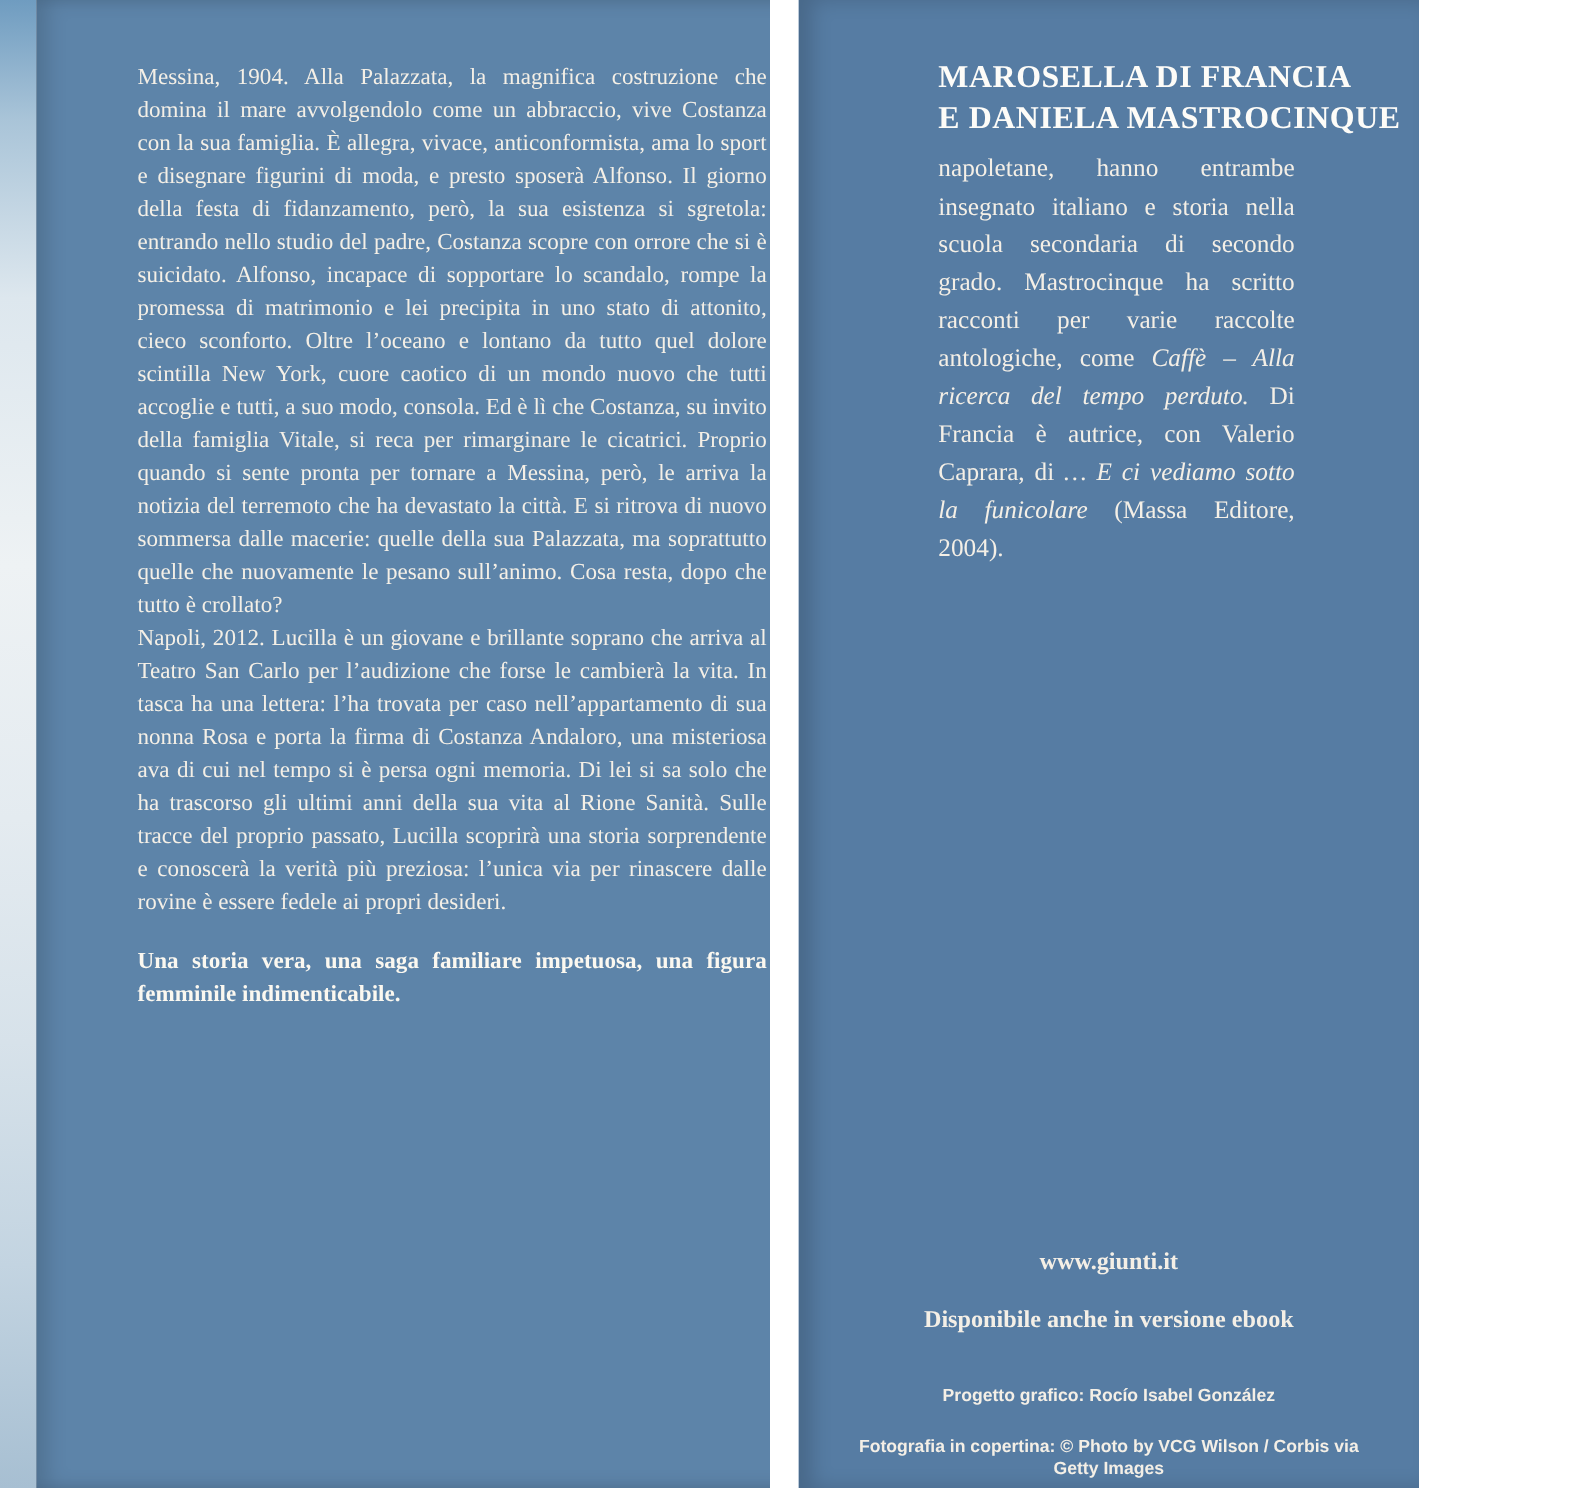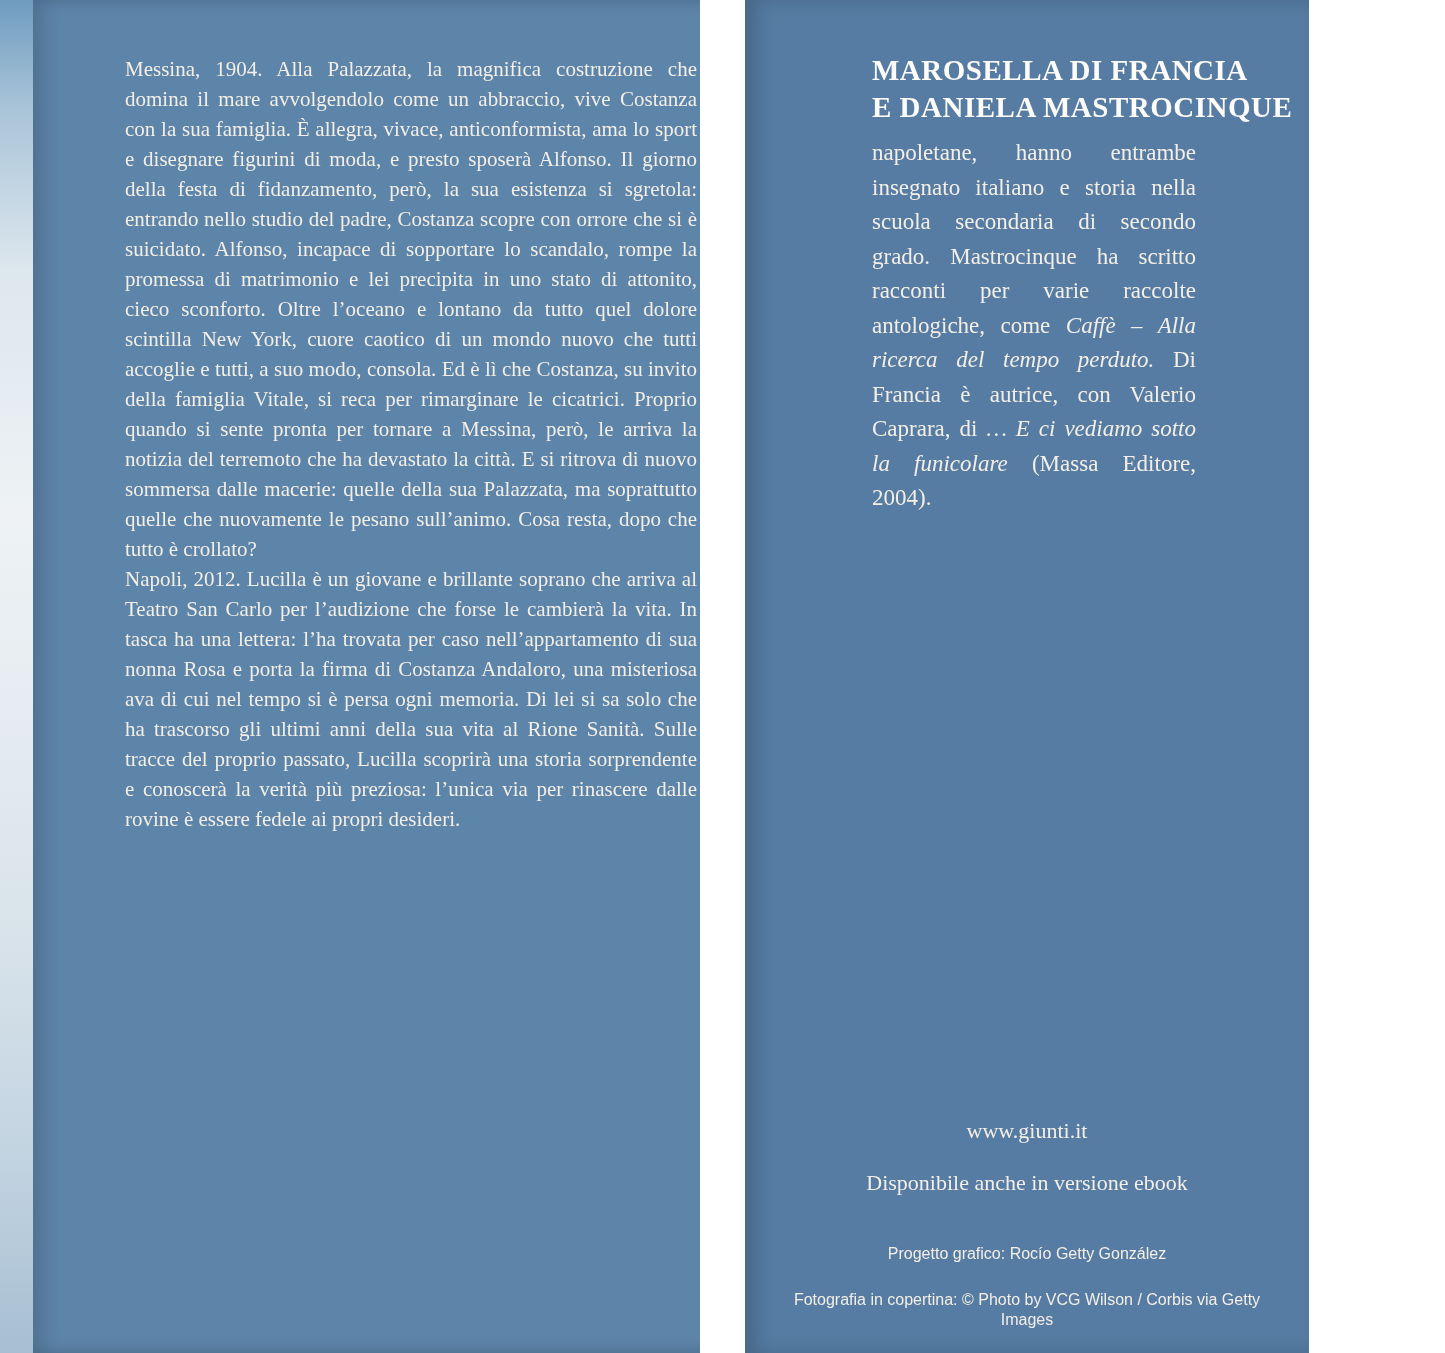--- a/index.html
+++ b/index.html
@@ -26,21 +26,21 @@
   .flap{position:absolute;top:0;height:1353px;}
   .left-flap{
     left:33px;width:787px;
     background:var(--left-panel-bg);
     box-shadow:inset 10px 0 18px rgba(0,0,0,.14), inset -6px 0 10px rgba(0,0,0,.08);
     padding:54px 123px 0 92px;
     color:var(--flap-text);
   }
   .flap-gap{position:absolute;left:700px;top:0;width:55px;height:1353px;background:var(--gap-bg);}
   .right-flap{
-    left:745px;width:564px;
+    left:726px;width:564px;
     background:var(--right-panel-bg);
     box-shadow:inset 12px 0 18px rgba(0,0,0,.16);
     padding:52px 113px 0 127px;
     color:var(--flap-text);
   }
   .body-par{
     margin:0;font-size:21px;line-height:30px;text-align:justify;
     hyphens:auto;-webkit-hyphens:auto;
     color:var(--flap-text);
   }
@@ -57,21 +57,21 @@
   .author-line{display:block;white-space:nowrap;}
   .bio-par{
     margin:0;font-size:23px;line-height:34.5px;text-align:justify;
     hyphens:auto;-webkit-hyphens:auto;
     color:var(--flap-text);
   }
   .bio-par em{font-style:italic;}
   .footer{
     position:absolute;top:1118px;left:24px;right:24px;text-align:center;
   }
-  .footer p{margin:0;color:var(--flap-text);}
+  .footer p{margin:16px;color:var(--flap-text);font-weight:bold;}
   .website{font-size:22px;line-height:26px;}
   .ebook{font-size:22px;line-height:26px;margin-top:26px !important;}
   .credit{
     font-family:"Liberation Sans", sans-serif;
     font-size:16px;line-height:20px;color:#f2efe9;
   }
   .credit.design{margin-top:48px !important;}
   .credit.photo{margin-top:26px !important;}
 </style>
 </head>
@@ -79,34 +79,35 @@
 
 <div class="page">
 
   <div class="cover-sliver"></div>
 
   <section class="flap left-flap">
     <div>
         <p class="body-par"><span>Messina, 1904. Alla Palazzata, la magnifica costruzione che domina il mare avvolgendolo come un abbraccio, vive Costanza con la sua famiglia. È allegra, vivace, anticonformista, ama lo sport e disegnare figurini di moda, e presto sposerà Alfonso. Il giorno della festa di fidanzamento, però, la sua esistenza si sgretola: entrando nello studio del padre, Costanza scopre con orrore che si è suicidato. Alfonso, incapace di sopportare lo scandalo, rompe la promessa di matrimonio e lei precipita in uno stato di attonito, cieco sconforto. Oltre l’oceano e lontano da tutto quel dolore scintilla New York, cuore caotico di un mondo nuovo che tutti accoglie e tutti, a suo modo, consola. Ed è lì che Costanza, su invito della famiglia Vitale, si reca per rimarginare le cicatrici. Proprio quando si sente pronta per tornare a Messina, però, le arriva la notizia del terremoto che ha devastato la città. E si ritrova di nuovo sommersa dalle macerie: quelle della sua Palazzata, ma soprattutto quelle che nuovamente le pesano sull’animo. Cosa resta, dopo che tutto è crollato?</span></p>
         <p class="body-par"><span>Napoli, 2012. Lucilla è un giovane e brillante soprano che arriva al Teatro San Carlo per l’audizione che forse le cambierà la vita. In tasca ha una lettera: l’ha trovata per caso nell’appartamento di sua nonna Rosa e porta la firma di Costanza Andaloro, una misteriosa ava di cui nel tempo si è persa ogni memoria. Di lei si sa solo che ha trascorso gli ultimi anni della sua vita al Rione Sanità. Sulle tracce del proprio passato, Lucilla scoprirà una storia sorprendente e conoscerà la verità più preziosa: l’unica via per rinascere dalle rovine è essere fedele ai propri desideri.</span></p>
       </div>
+    <p class="tagline">Una storia vera, una saga familiare impetuosa, una figura femminile indimenticabile.</p>
   </section>
 
   <div class="flap-gap"></div>
 
   <section class="flap right-flap">
     <h1 class="authors">
       <span class="author-line">MAROSELLA DI FRANCIA</span>
       <span class="author-line">E DANIELA MASTROCINQUE</span>
     </h1>
     <div>
         <p class="bio-par"><span>napoletane, hanno entrambe insegnato italiano e storia nella scuola secondaria di secondo grado. Mastrocinque ha scritto racconti per varie raccolte antologiche, come </span><em>Caffè – Alla ricerca del tempo perduto.</em><span> Di Francia è autrice, con Valerio Caprara, di </span><em>… E ci vediamo sotto la funicolare</em><span> (Massa Editore, 2004).</span></p>
       </div>
 
     <div class="footer">
       <p class="website">www.giunti.it</p>
       <p class="ebook">Disponibile anche in versione ebook</p>
-      <p class="credit design">Progetto grafico: Rocío Getty González</p>
+      <p class="credit design">Progetto grafico: Rocío Isabel González</p>
       <p class="credit photo">Fotografia in copertina: © Photo by VCG Wilson / Corbis via Getty Images</p>
     </div>
   </section>
 
 </div>
 
 </body></html>

